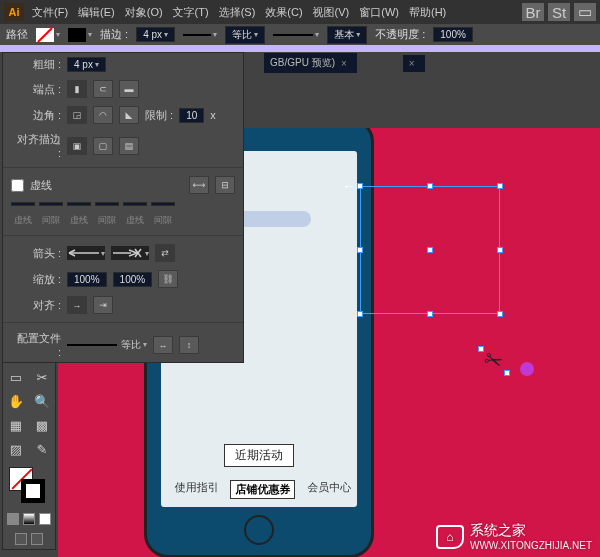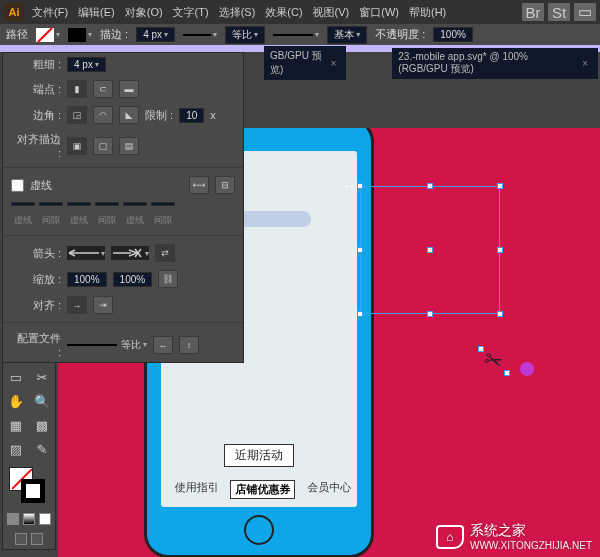--- a/index.html
+++ b/index.html
@@ -38,21 +38,21 @@
 
 .toolbox { position: absolute; left: 2px; top: 340px; width: 54px; background: #494949; border: 1px solid #2a2a2a; z-index: 40; display: flex; flex-wrap: wrap; }
 .tool { width: 26px; height: 24px; display: flex; align-items: center; justify-content: center; color: #ccc; font-size: 13px; }
 .fillstroke { width: 54px; height: 44px; position: relative; margin-top: 4px; }
 .fillsw { position: absolute; left: 6px; top: 2px; width: 24px; height: 24px; background: #fff; border: 1px solid #222; }
 .fillsw::after { content: ''; position: absolute; left: -2px; top: 10px; width: 28px; height: 2px; background: red; transform: rotate(-45deg); }
 .strokesw { position: absolute; left: 18px; top: 14px; width: 24px; height: 24px; background: #fff; border: 5px solid #000; }
 .modeicons { width: 54px; display: flex; justify-content: center; gap: 4px; padding: 4px 0; }
 .mi { width: 12px; height: 12px; border: 1px solid #888; }
 
-.phone { position: absolute; left: 86px; top: -10px; width: 230px; height: 440px; background: #0ea5e9; border: 3px solid #222; border-radius: 24px; }
+.phone { position: absolute; left: 86px; top: -10px; width: 230px; height: 440px; background: #0c4a6e; border: 3px solid #222; border-radius: 24px; }
 .phone .screen { position: absolute; left: 14px; top: 30px; right: 14px; bottom: 48px; background: #e6edf1; border-radius: 3px; }
 .phone .home { position: absolute; bottom: 10px; left: 50%; transform: translateX(-50%); width: 30px; height: 30px; border: 2px solid #222; border-radius: 50%; }
 .circ1 { position: absolute; left: 24px; top: 14px; width: 22px; height: 22px; border: 2px solid #C038D6; border-radius: 50%; background: #e7afe9; }
 .pill { position: absolute; left: 50px; top: 60px; width: 100px; height: 16px; background: #c0cee6; border-radius: 8px; }
 .tabsrow { position: absolute; bottom: 8px; left: 8px; right: 0; display: flex; justify-content: space-around; font-size: 11px; color: #333; }
 .tabsrow .on { color: #000; font-weight: bold; border: 1px solid #333; padding: 1px 4px; background: #fff; }
 .actlabel { position: absolute; bottom: 40px; left: 50%; transform: translateX(-50%); font-size: 12px; color: #222; border: 1px solid #333; padding: 2px 10px; background: #fff; }
 
 .selbox { position: absolute; left: 360px; top: 186px; width: 140px; height: 128px; border: 1px solid #3aa0ff; }
 .handle { position: absolute; width: 6px; height: 6px; background: #fff; border: 1px solid #3aa0ff; }
@@ -112,21 +112,20 @@
   <span>不透明度 :</span>
   <div class="numbox">100%</div>
 </div>
 
 <div class="tabbar">
   <div class="tab">
       <span>GB/GPU 预览)</span>
       <span class="x">×</span>
     </div>
   <div class="tab">
-      <span>23.-mobile app.svg* @ 100% (RGB/GPU 预览)</span>
       <span class="x">×</span>
     </div>
 </div>
 
 <div class="propspanel">
   <div class="prow">
     <span class="lab">粗细 :</span>
     <div class="dd numbox">4 px</div>
   </div>
   <div class="prow">

